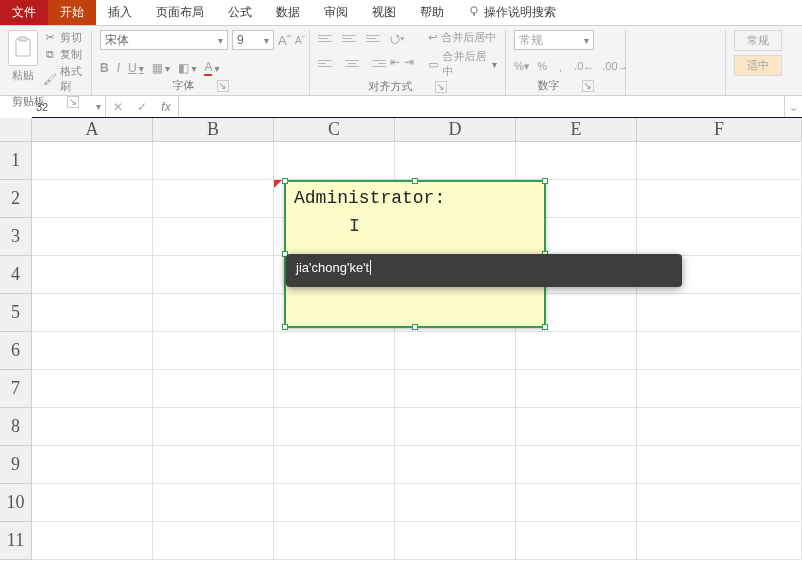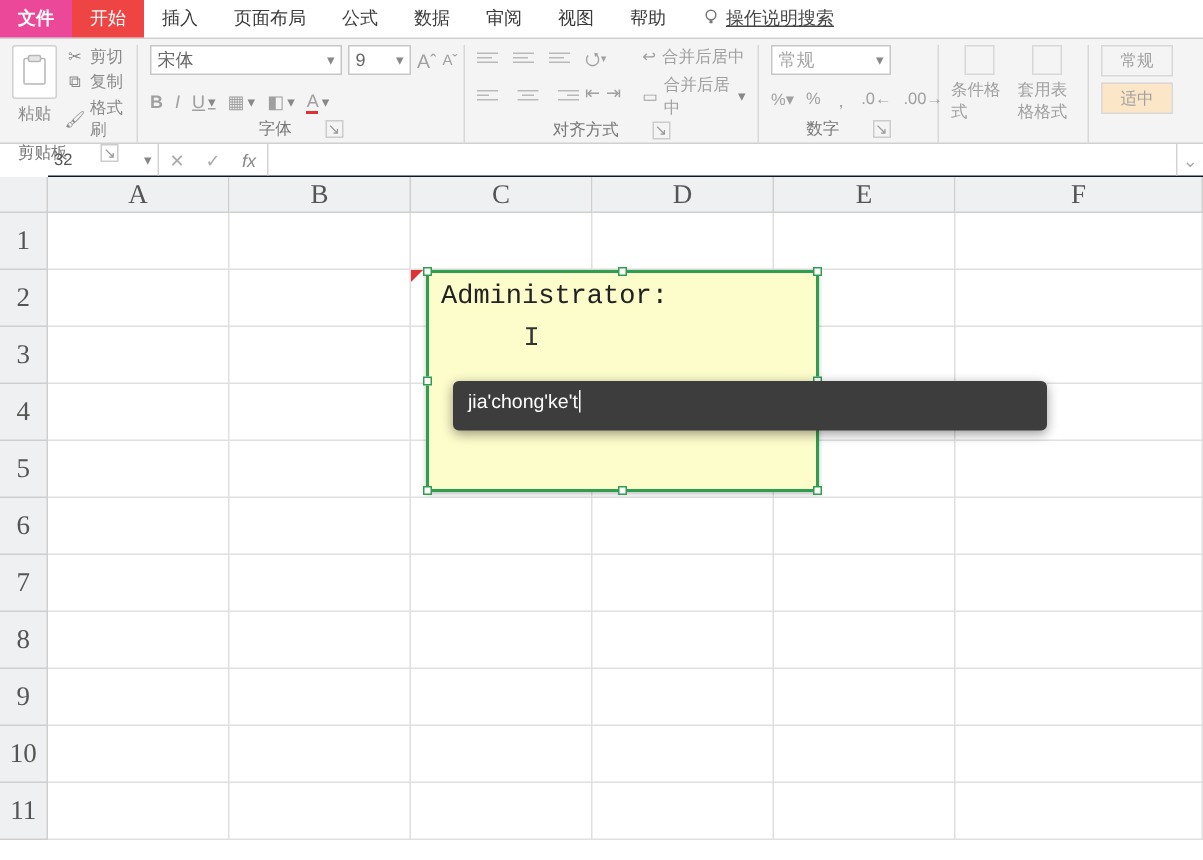--- a/index.html
+++ b/index.html
@@ -1,22 +1,22 @@
 <!DOCTYPE html>
 <html><head>
 <meta charset="utf-8">
 <style>
   * { box-sizing: border-box; margin: 0; padding: 0; font-family: "Microsoft YaHei", sans-serif; }
   body { width: 802px; height: 573px; overflow: hidden; background: #fff; position: relative; font-size: 12px; color: #333; }
 
   .tabbar { height: 26px; background: #fff; display: flex; align-items: stretch; border-bottom: 1px solid #d0d0d0; }
   .tab { padding: 0 12px; display: flex; align-items: center; font-size: 12px; color: #3a3a3a; cursor: pointer; }
-  .tab.file { background: #ec4899; color: #fff; font-weight: bold; }
-  .tab.active { background: #ef4444; color: #fff; text-align: center; }
-  .tab.help-search { display: flex; align-items: center; color: #444; text-decoration: underline; }
+  .tab.file { background: #b91c1c; color: #fff; }
+  .tab.active { background: #c2410c; color: #fff; text-align: center; }
+  .tab.help-search { display: flex; align-items: center; color: #444; }
   .bulb { margin-right: 4px; }
 
   .ribbon { height: 70px; background: #f4f4f4; border-bottom: 1px solid #d0d0d0; display: flex; align-items: stretch; padding-top: 4px; }
   .group { border-right: 1px solid #d8d8d8; padding: 0 8px 0 8px; display: flex; flex-direction: column; justify-content: space-between; }
   .group-body { display: flex; align-items: flex-start; gap: 6px; }
   .group-label { text-align: center; font-size: 11px; color: #777; padding-bottom: 2px; display:flex; justify-content:center; align-items:center; gap:22px;}
   .group-label .launcher { font-size:10px; color:#999; border:1px solid #ccc; width:12px;height:12px;display:inline-flex;align-items:center;justify-content:center;}
 
   .clip-big { width: 30px; height: 36px; background: #fff; border: 1px solid #d0d0d0; border-radius: 2px; display:flex;align-items:center;justify-content:center; }
   .clip-opts { display: flex; flex-direction: column; gap: 2px; font-size: 11px; color: #8a8a8a; }
@@ -250,30 +250,20 @@
         <span>.00→</span>
       </div>
     </div>
     <div class="group-label">
         <span>数字</span>
         <span class="launcher">↘</span>
       </div>
   </div>
 
   <div class="group" style="width:100px;border-right:1px solid #d8d8d8;">
-    <div class="group-body">
-      <div class="style-btn">
-          <div class="icn"></div>
-          <span>条件格式</span>
-        </div>
-      <div class="style-btn">
-          <div class="icn"></div>
-          <span>套用表格格式</span>
-        </div>
-    </div>
     <div class="group-label"></div>
   </div>
 
   <div class="group" style="width:70px;border-right:none;">
     <div class="group-body" style="flex-direction:column; gap:4px;">
       <div class="cells-pill">常规</div>
       <div class="cells-pill" style="background:#fbe6c8;">适中</div>
     </div>
     <div class="group-label"></div>
   </div>
@@ -415,16 +405,16 @@
     <div class="handle" style="left:-4px; bottom:-4px;"></div>
     <div class="handle" style="right:-4px; bottom:-4px;"></div>
     <div class="handle" style="left:50%; top:-4px; margin-left:-3px;"></div>
     <div class="handle" style="left:50%; bottom:-4px; margin-left:-3px;"></div>
     <div class="handle" style="left:-4px; top:50%; margin-top:-3px;"></div>
     <div class="handle" style="right:-4px; top:50%; margin-top:-3px;"></div>
     <div class="comment-title">Administrator:</div>
     <div class="caret">I</div>
   </div>
 
-  <div class="ime" style="left:302px; top:136px; width:396px;">
+  <div class="ime" style="left:286px; top:136px; width:396px;">
     <div class="ime-input"><span class="cur">jia'chong'ke't</span></div>
   </div>
 </div>
 
 </body></html>

